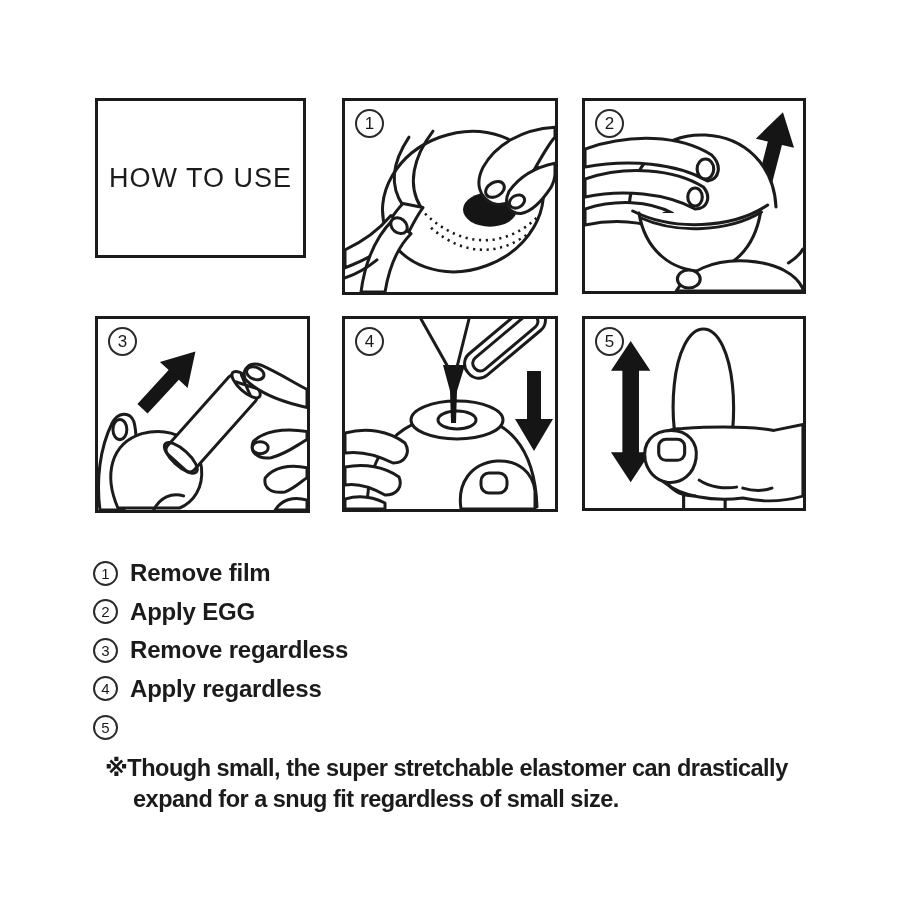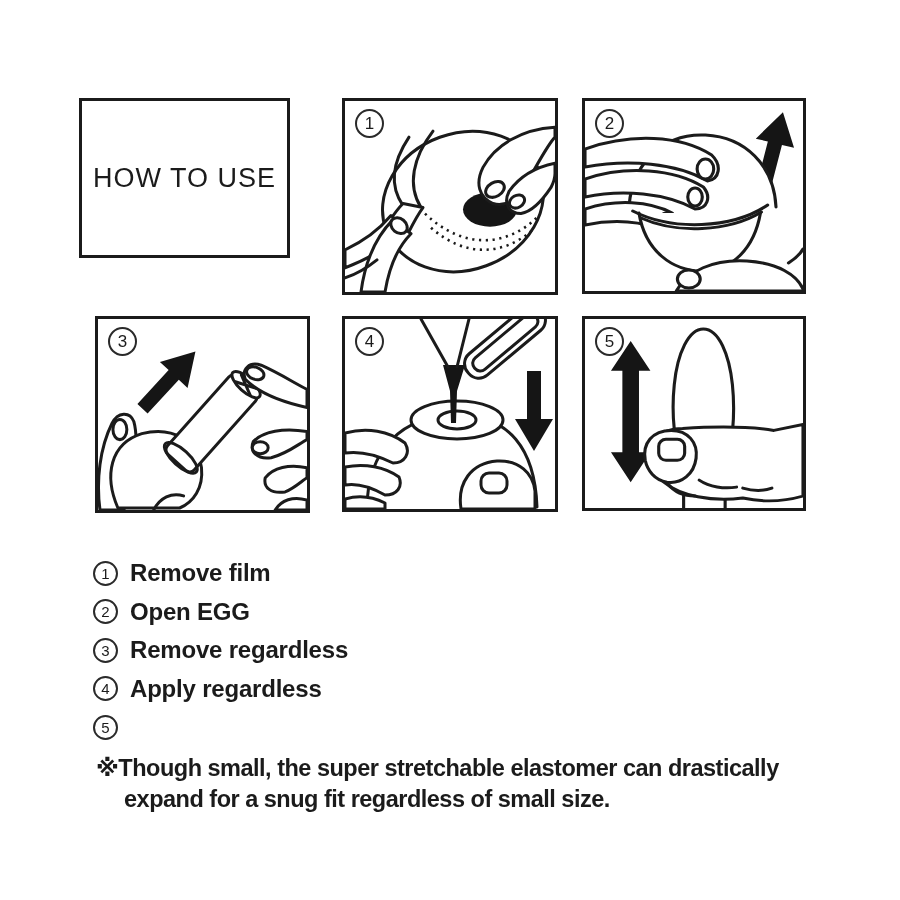--- a/index.html
+++ b/index.html
@@ -29,32 +29,32 @@
   
   .steps{position:absolute;left:93px;top:561px;margin:0;padding:0;list-style:none;}
   .steps li{display:flex;align-items:center;height:24px;margin-bottom:14.5px;}
   .cnum{
     width:21px;height:21px;border:2px solid #2a2a2a;border-radius:50%;flex:0 0 auto;
     display:flex;align-items:center;justify-content:center;font-size:15px;font-weight:400;
   }
   .slabel{margin-left:12px;font-size:24px;font-weight:700;letter-spacing:-0.2px;white-space:nowrap;}
   
   .footnote{
-    position:absolute;left:96px;top:753px;width:740px;margin:0;
+    position:absolute;left:105px;top:753px;width:740px;margin:0;
     font-size:23.5px;font-weight:700;letter-spacing:-0.5px;line-height:31px;
   }
   .fline2{display:block;padding-left:28px;}
   .fmark{font-weight:700;}
 </style>
 </head>
 <body>
 
 <div id="canvas">
 
-  <section class="panel title-panel" style="left:79px;top:98px;width:211px;height:160px">
+  <section class="panel title-panel" style="left:95px;top:98px;width:211px;height:160px">
     <div class="title-text">HOW TO USE</div>
   </section>
 
   <section class="panel" style="left:342px;top:98px;width:216px;height:197px">
     <div class="pnum">
       <span>1</span>
     </div>
     <svg viewBox="0 0 210 190" preserveAspectRatio="none">
       <ellipse class="shape" cx="118" cy="100" rx="82" ry="68" transform="rotate(-20 118 100)"></ellipse>
       <path class="line" d="M 64,36 C 48,60 44,84 58,104"></path>
@@ -169,21 +169,21 @@
     <li>
       <span class="cnum">
           <span>1</span>
         </span>
       <span class="slabel">Remove film</span>
     </li>
     <li>
       <span class="cnum">
           <span>2</span>
         </span>
-      <span class="slabel">Open EGG</span>
+      <span class="slabel">Apply EGG</span>
     </li>
     <li>
       <span class="cnum">
           <span>3</span>
         </span>
       <span class="slabel">Remove regardless</span>
     </li>
     <li>
       <span class="cnum">
           <span>4</span>

